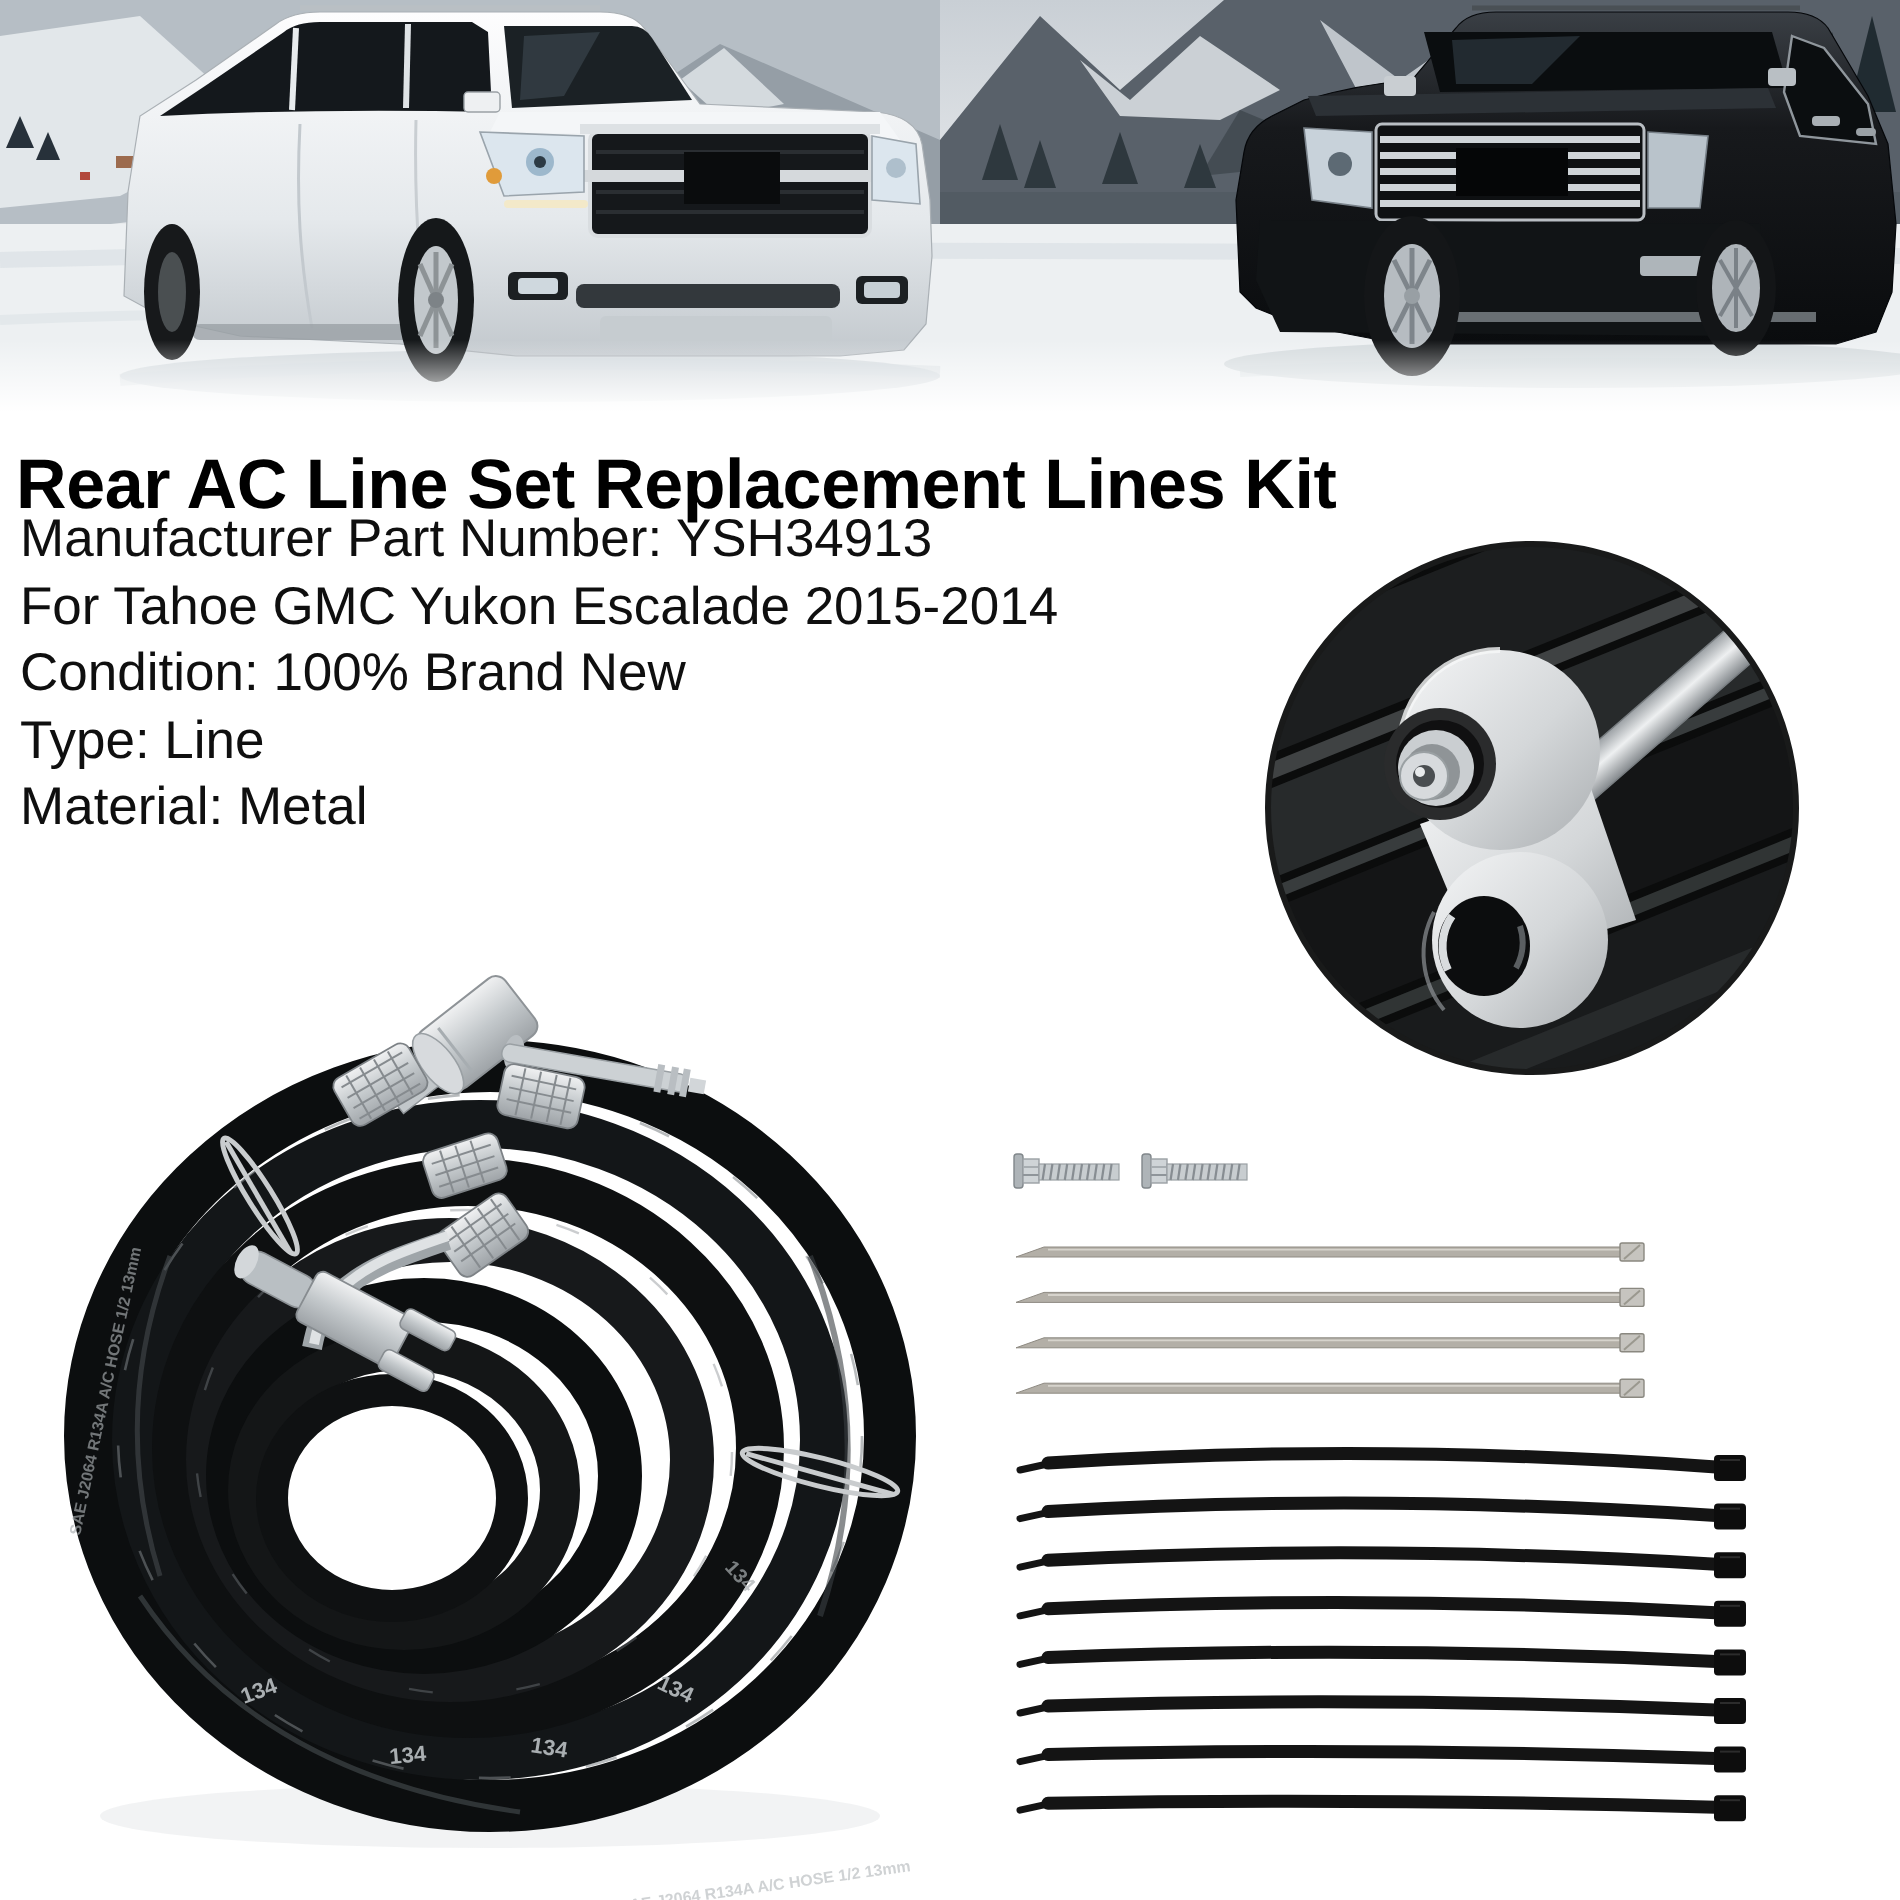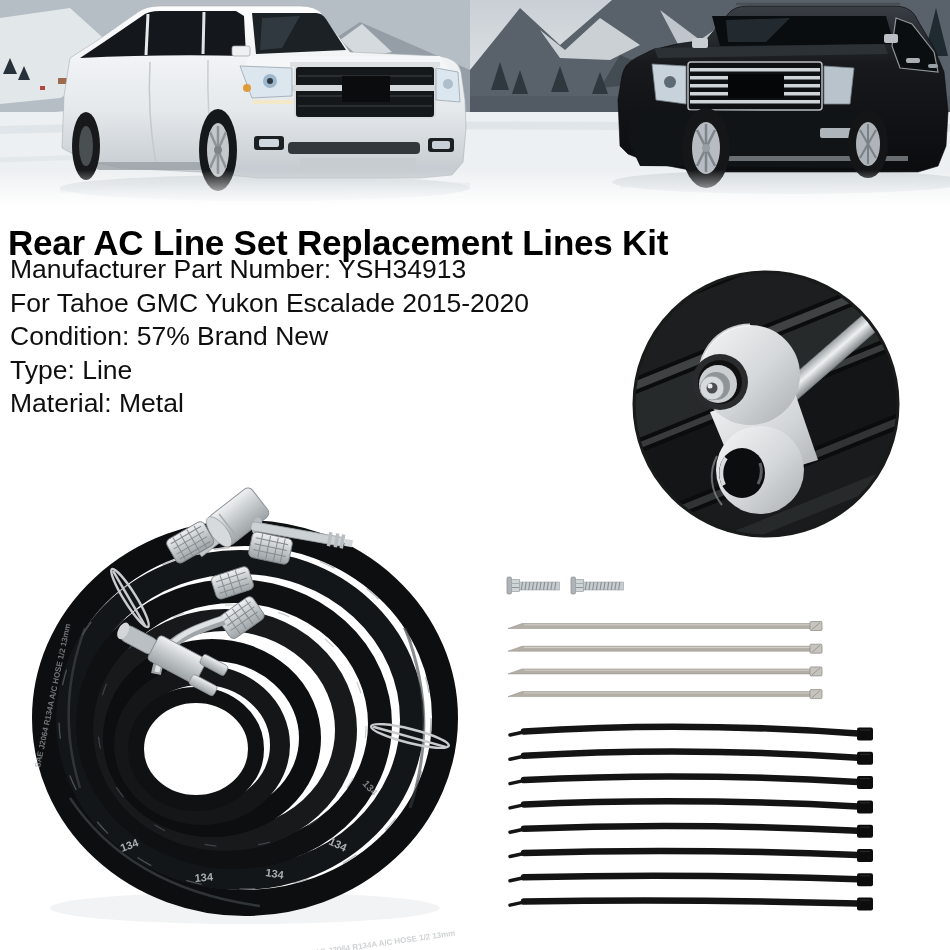--- a/index.html
+++ b/index.html
@@ -216,22 +216,22 @@
         </g>
       </g>
 
       <rect x="0" y="170" width="950" height="36" fill="url(#fade)"></rect>
     </svg>
   </div>
 
   <h1 class="title">Rear AC Line Set Replacement Lines Kit</h1>
   <div class="specs">
     <div class="spec-line">Manufacturer Part Number: YSH34913</div>
-    <div class="spec-line">For Tahoe GMC Yukon Escalade 2015-2020</div>
-    <div class="spec-line">Condition: 57% Brand New</div>
+    <div class="spec-line">For Tahoe GMC Yukon Escalade 2015-2014</div>
+    <div class="spec-line">Condition: 100% Brand New</div>
     <div class="spec-line">Type: Line</div>
     <div class="spec-line">Material: Metal</div>
   </div>
 
   <div class="inset">
     <svg width="268" height="268" viewBox="0 0 268 268">
       <defs>
         <clipPath id="cclip">
             <circle cx="134" cy="134" r="132"></circle>
           </clipPath>

